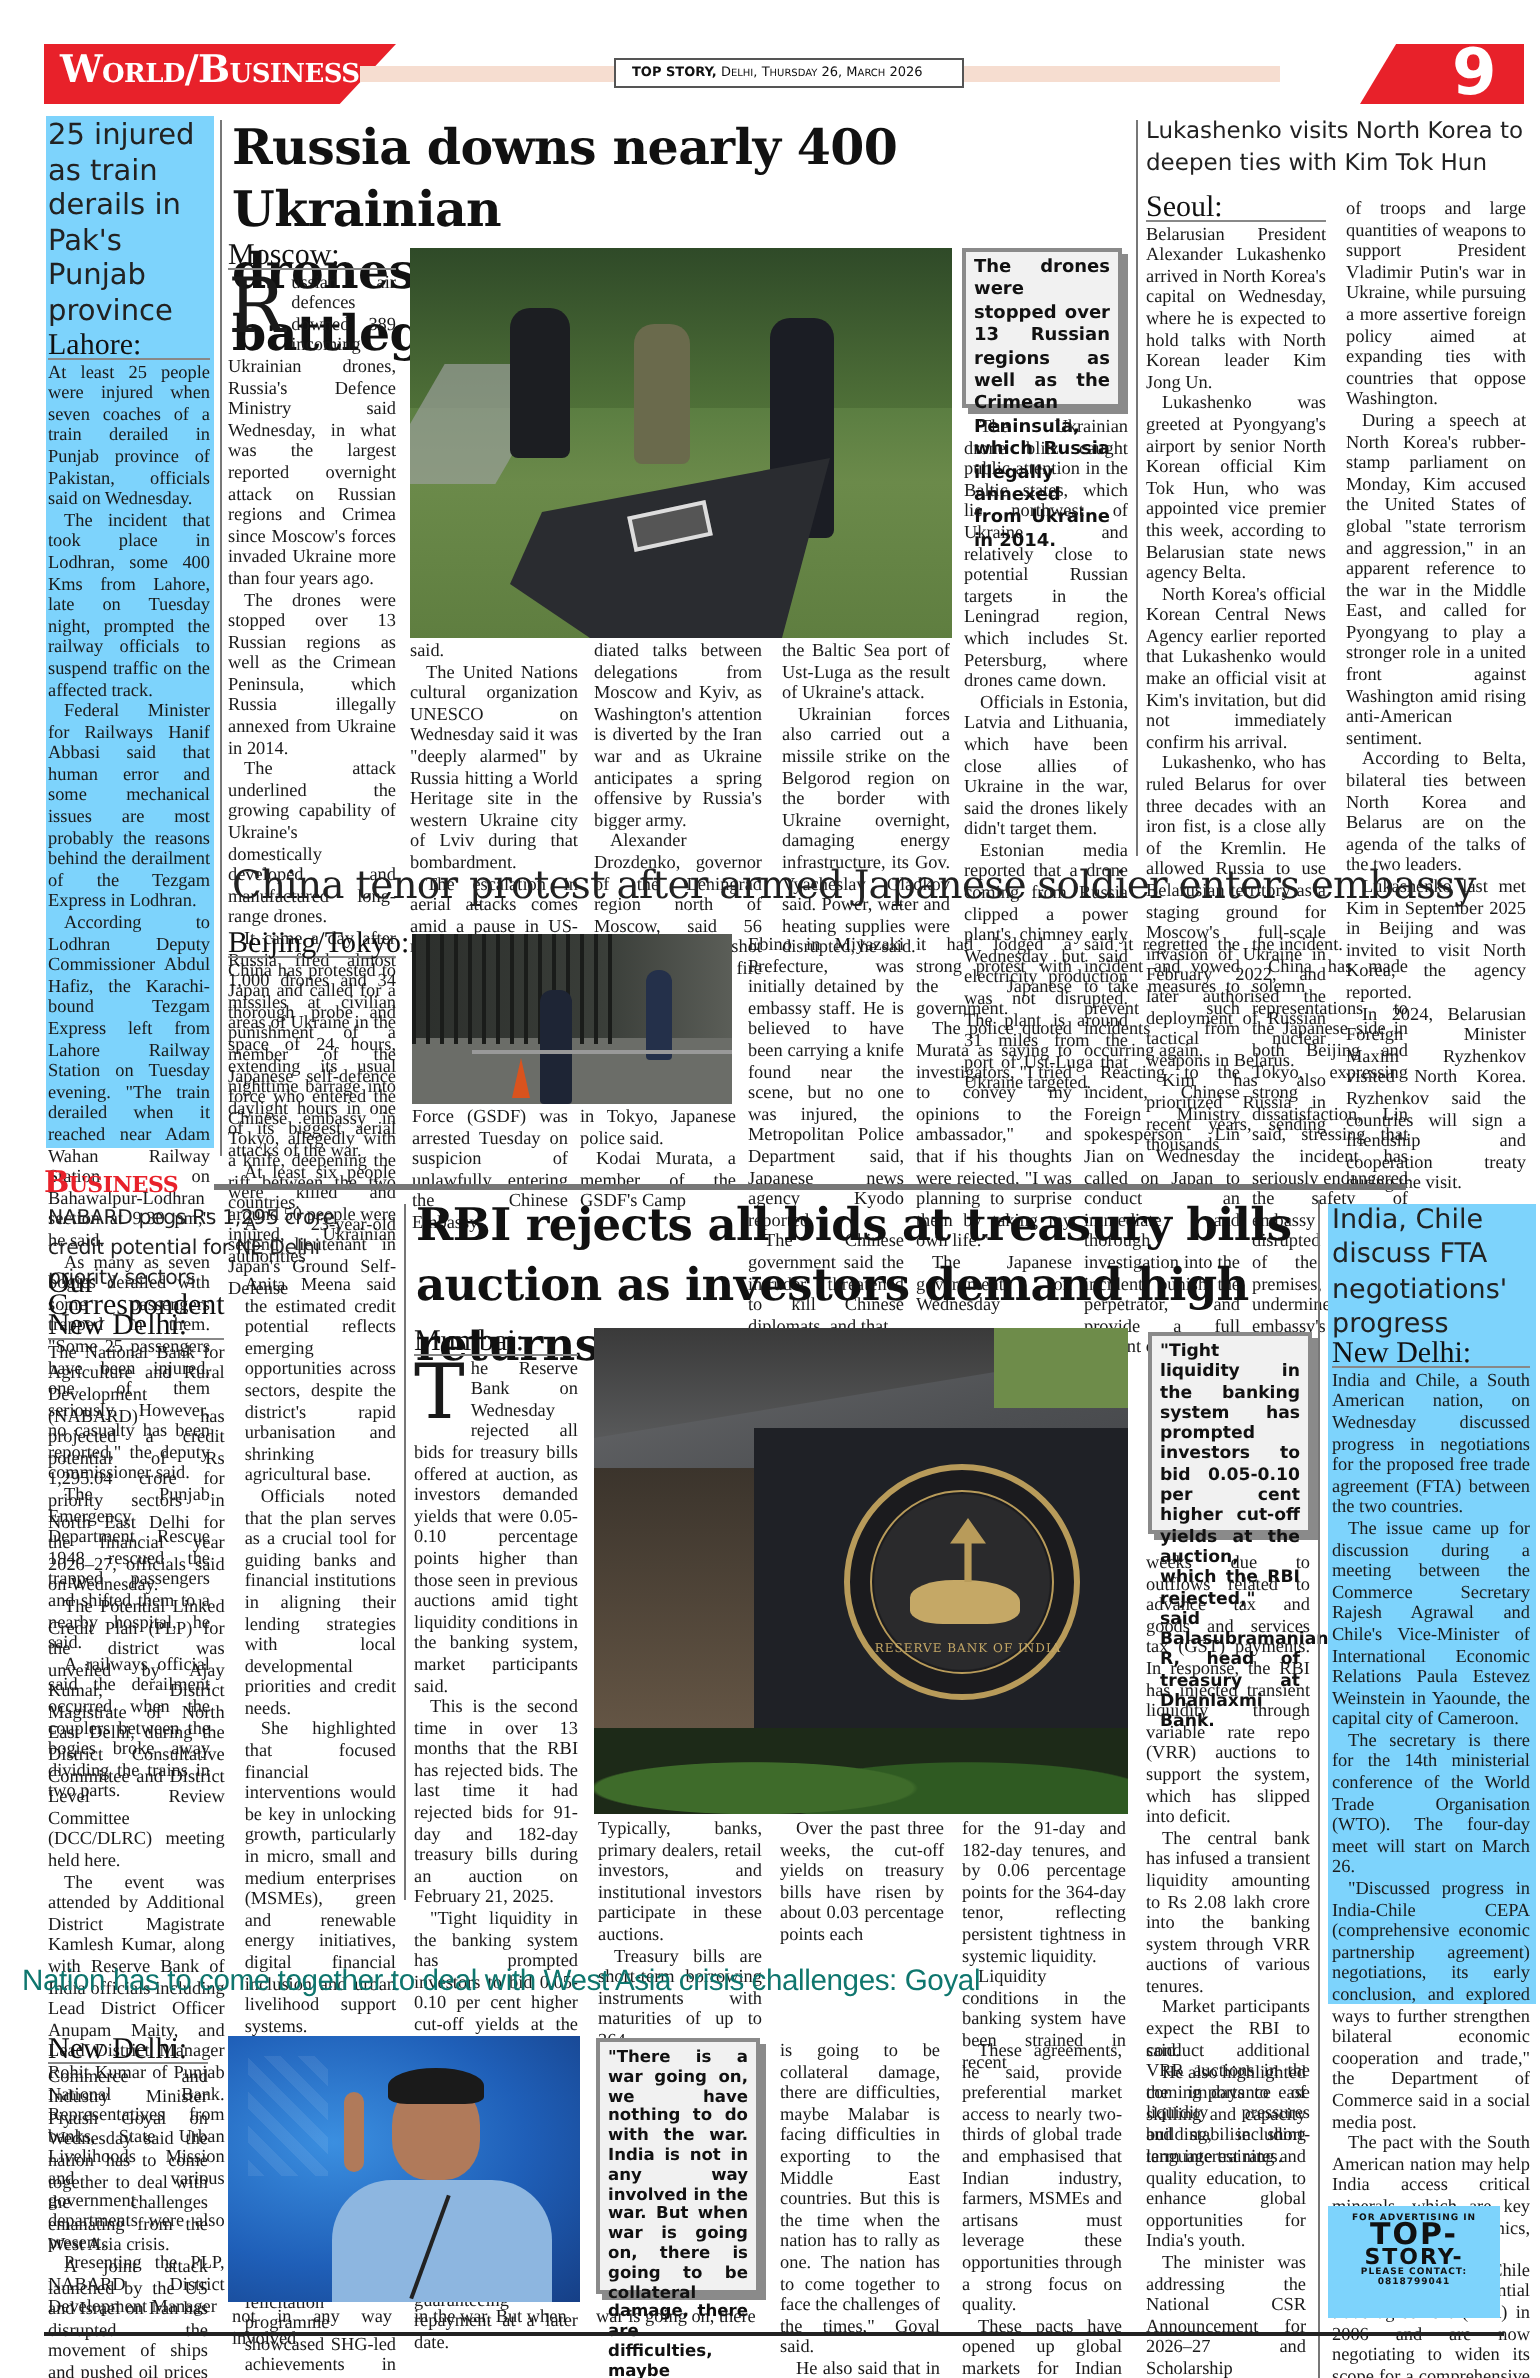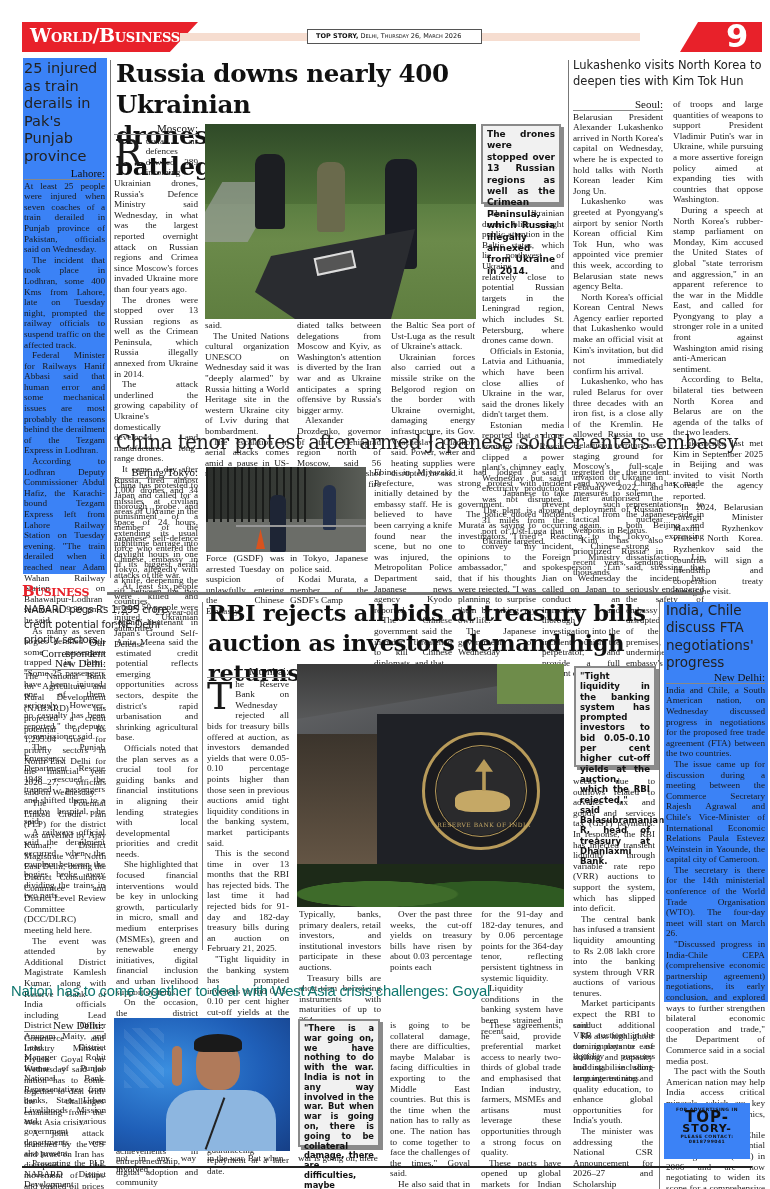--- a/index.html
+++ b/index.html
@@ -2,24 +2,24 @@
 <html><head>
 <meta charset="utf-8">
 <style>
 *{box-sizing:border-box;margin:0;padding:0}
 html,body{width:770px;height:1189px;background:#fff;overflow:hidden}
 body{position:relative;font-family:"DejaVu Serif",serif;color:#111}
 .abs{position:absolute}
 .txt{font-family:"Liberation Serif",serif;font-size:9.2px;line-height:10.6px;text-align:justify;hyphens:auto;color:#1a1a1a}
 .txt p{text-indent:8px}
 .txt p.first{text-indent:0}
-.dateline{font-family:"Liberation Serif",serif;font-size:11px;line-height:10.6px;text-align:right;border-bottom:1px solid #888;margin-bottom:1px}
+.dateline{font-family:"Liberation Serif",serif;font-size:15px;line-height:10.6px;text-align:left;border-bottom:1px solid #888;margin-bottom:1px}
 .hl-serif{font-family:"DejaVu Serif",serif;font-weight:bold;color:#111;letter-spacing:-0.3px}
 .hl-sans{font-family:"DejaVu Sans",sans-serif;color:#222}
-.pink{background:#3b82f6}
+.pink{background:#7dd3fc}
 .vrule{position:absolute;width:1px;background:#777}
 .hrule{position:absolute;height:3px;background:#777}
 .pull{position:absolute;border:2px solid #8a8a8a;background:#f1f1f1;font-family:"DejaVu Sans",sans-serif;font-weight:bold;font-size:9px;line-height:11.4px;padding:3px 4px;text-align:justify;color:#111;box-shadow:3px 3px 0 #8a8a8a}
 .photo{position:absolute;overflow:hidden}
 .dropcap{float:left;font-family:"DejaVu Serif",serif;font-size:38px;line-height:32px;margin:1px 3px 0 0}
 .cols{display:flex;gap:8px}
 .cols>div{flex:1}
 </style>
 </head>
 <body>

